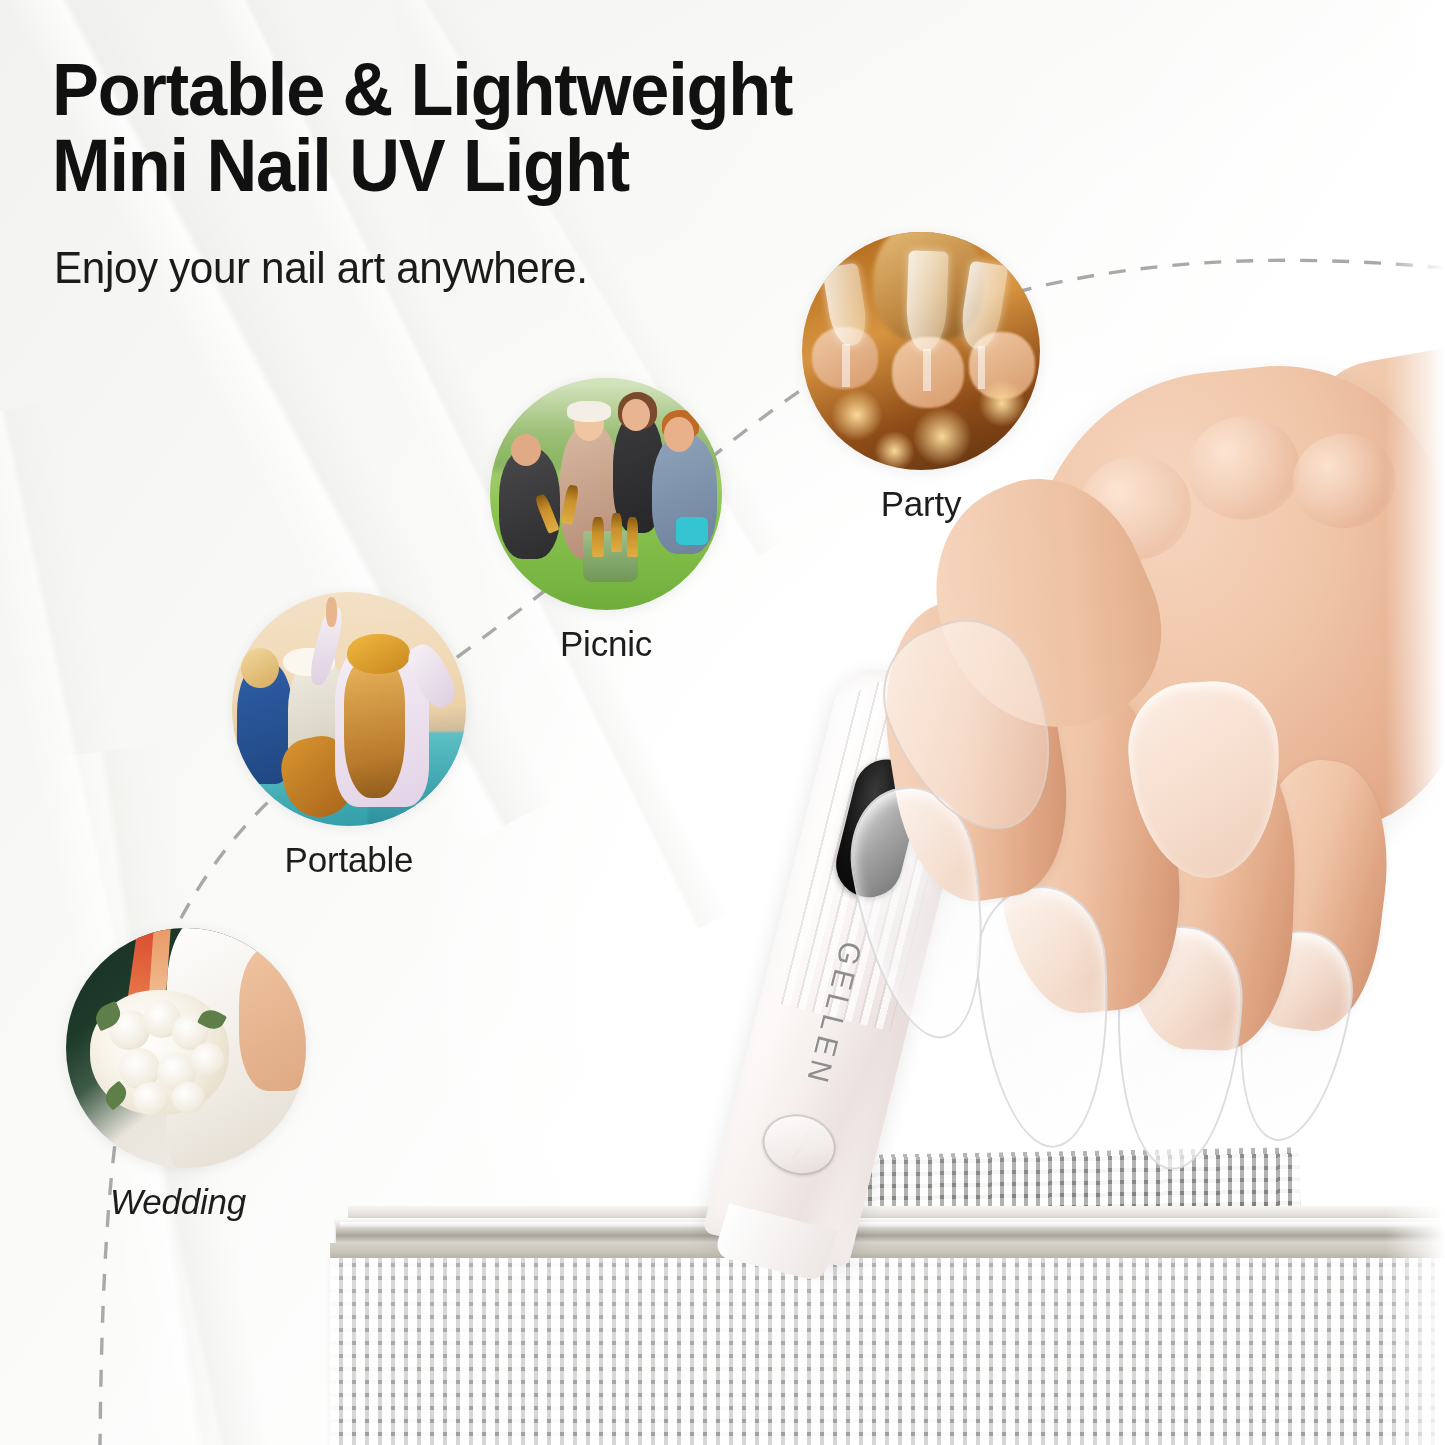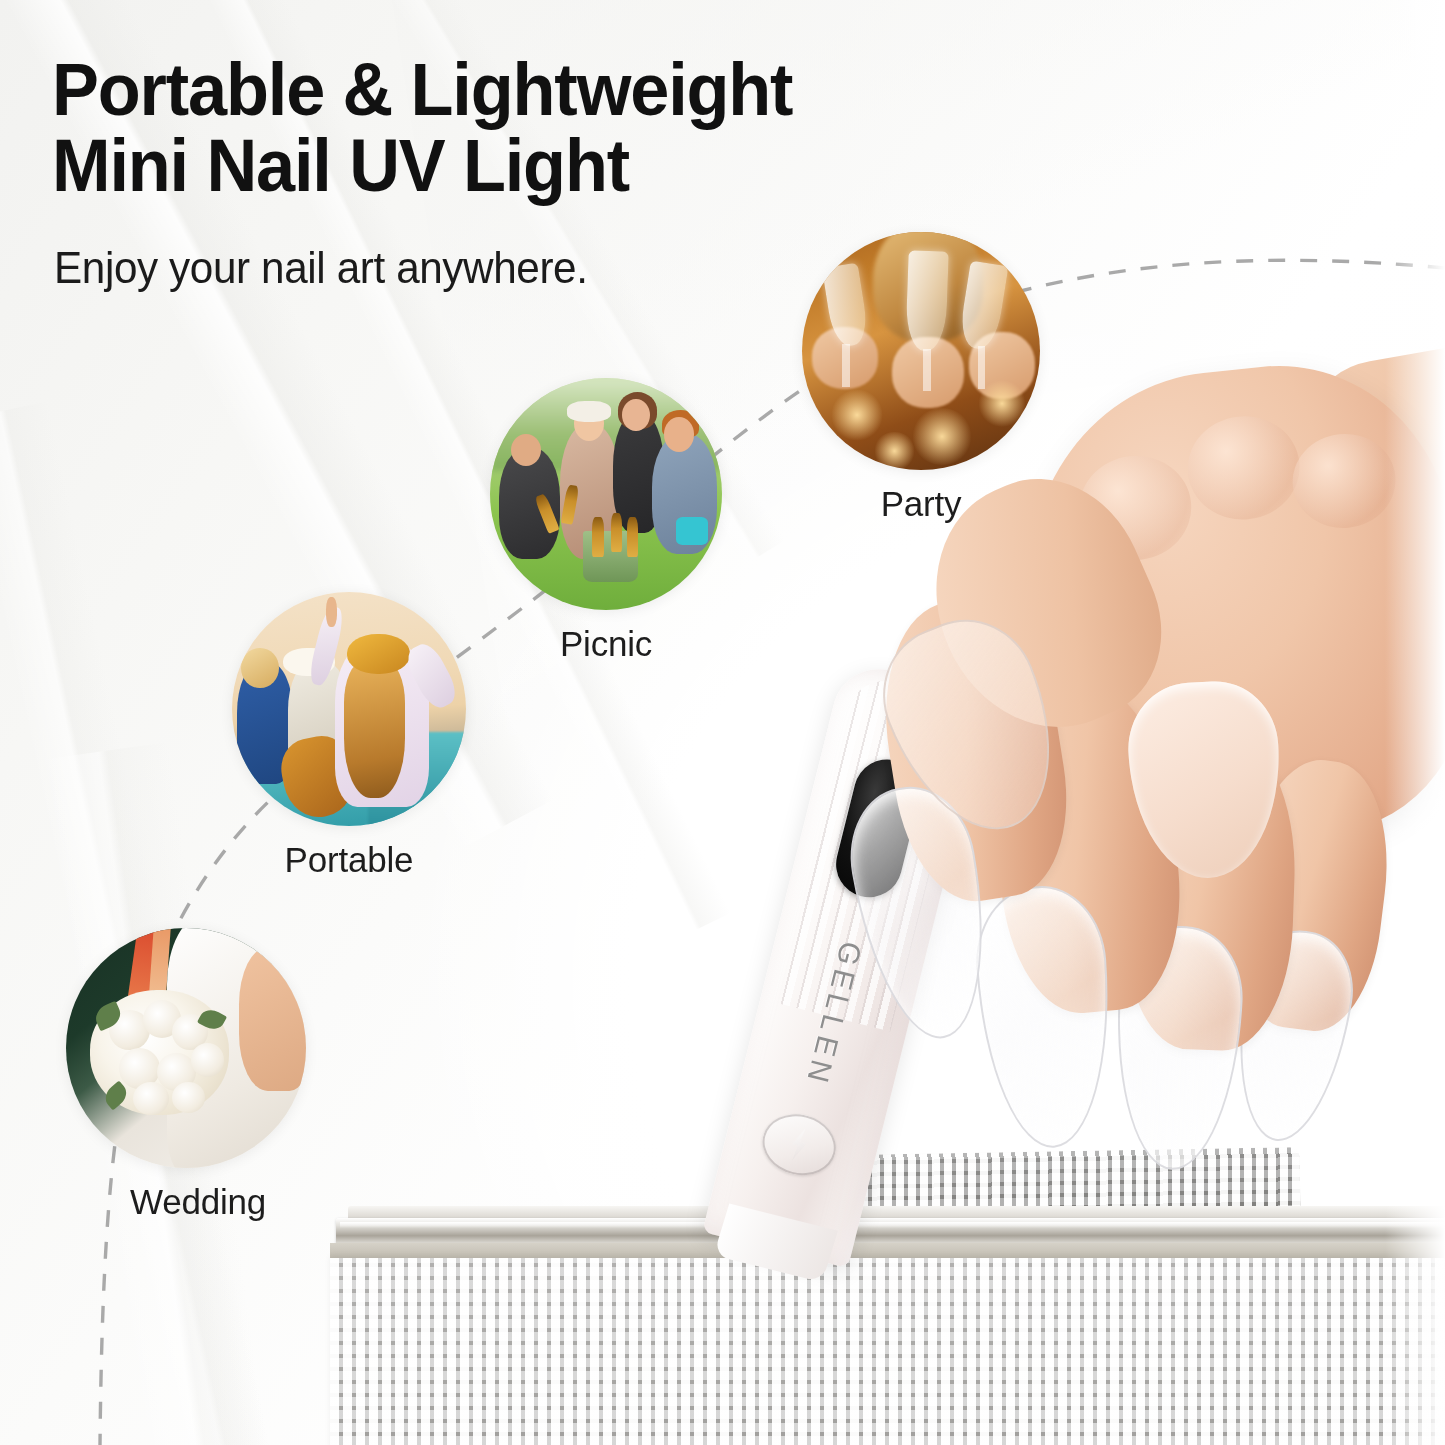--- a/index.html
+++ b/index.html
@@ -411,21 +411,21 @@
       <div class="w-rose" style="left:44%;top:36%;width:15%;height:15%;"></div>
       <div class="w-rose" style="left:22%;top:50%;width:17%;height:17%;"></div>
       <div class="w-rose" style="left:38%;top:52%;width:16%;height:16%;"></div>
       <div class="w-rose" style="left:52%;top:48%;width:14%;height:14%;"></div>
       <div class="w-rose" style="left:28%;top:64%;width:15%;height:14%;"></div>
       <div class="w-rose" style="left:44%;top:64%;width:14%;height:13%;"></div>
       <div class="w-leaf" style="left:12%;top:32%;width:11%;height:9%;transform:rotate(-24deg);"></div>
       <div class="w-leaf" style="left:56%;top:34%;width:10%;height:8%;transform:rotate(28deg);"></div>
       <div class="w-leaf" style="left:16%;top:66%;width:10%;height:8%;transform:rotate(-40deg);"></div>
     </div>
-    <div class="label" style="top:254px;left:132px;">Wedding</div>
+    <div class="label" style="top:254px;left:112px;font-style:italic;">Wedding</div>
   </div>
 
   <div class="product-layer">
 
     <div class="clutch-rhine-strip"></div>
     <div class="clutch-lip"></div>
     <div class="clutch-frame"></div>
     <div class="clutch-frame-hi"></div>
     <div class="clutch-top-edge"></div>
     <div class="clutch-body"></div>

